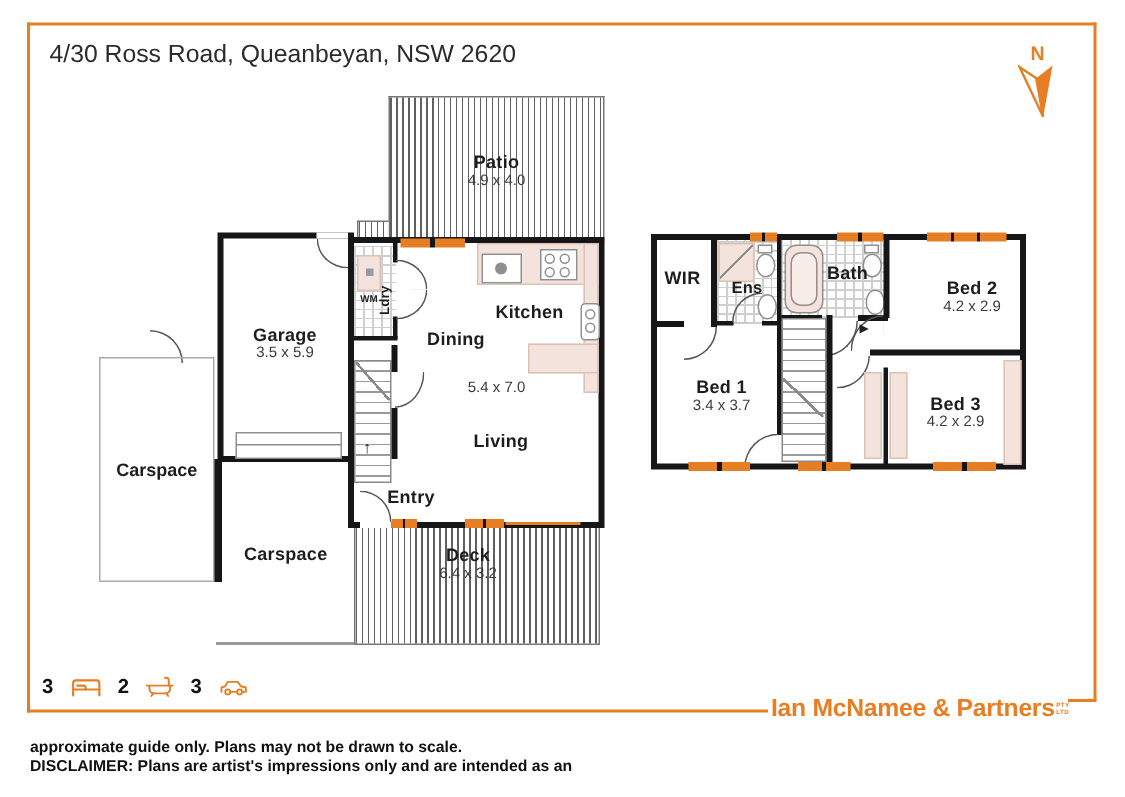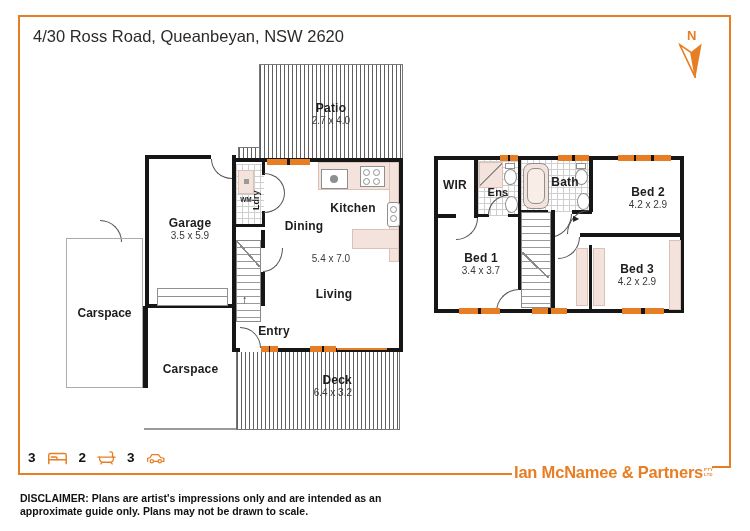--- a/index.html
+++ b/index.html
@@ -64,21 +64,21 @@
   <div class="compass-n">N</div>
   <svg class="abs" style="left:681px;top:41px;transform:rotate(-8deg);" width="24" height="39" viewBox="0 0 24 39">
     <polygon points="12,37 1,2 11,11" fill="none" stroke="#E87E23" stroke-width="1.6"></polygon>
     <polygon points="12,37 11,11 23,4" fill="#E87E23"></polygon>
   </svg>
 
   <div class="stripes" style="left:259px;top:64px;width:144px;height:99px;border:1px solid #777;border-bottom:none;"></div>
   <div class="stripes" style="left:238px;top:147px;width:21px;height:16px;border-top:1px solid #777;border-left:1px solid #777;"></div>
   <div class="lbl" style="left:291px;top:100px;width:80px;height:28px;">
     <div class="nm">Patio</div>
-    <div class="dm">2.7 x 4.0</div>
+    <div class="dm">4.9 x 4.0</div>
   </div>
 
   <div class="room" style="left:232px;top:158px;width:171px;height:194px;"></div>
   <div class="room" style="left:145px;top:155px;width:91px;height:153px;"></div>
   <div class="wall" style="left:142px;top:306px;width:6px;height:82px;"></div>
 
   <div class="abs" style="left:211px;top:155px;width:21px;height:4px;background:#fff;"></div>
   <div class="arc bl" style="left:211px;top:159px;width:21px;height:20px;"></div>
   <div class="arc tr" style="left:100px;top:220px;width:22px;height:22px;"></div>
 
@@ -149,21 +149,21 @@
     <div class="nm">Dining</div>
   </div>
   <div class="lbl" style="left:300px;top:253px;width:62px;height:12px;justify-content:flex-end;">
     <div class="dm">5.4 x 7.0</div>
   </div>
   <div class="lbl" style="left:303px;top:287px;width:62px;height:14px;">
     <div class="nm">Living</div>
   </div>
 
   <div class="stripes" style="left:236px;top:352px;width:164px;height:78px;border:1px solid #777;border-top:none;"></div>
-  <div class="lbl" style="left:272px;top:373px;width:80px;height:27px;align-items:flex-end;">
+  <div class="lbl" style="left:272px;top:363px;width:80px;height:27px;">
     <div class="nm">Deck</div>
     <div class="dm">6.4 x 3.2</div>
   </div>
 
 
   <div class="room" style="left:434px;top:156px;width:250px;height:157px;"></div>
 
   <div class="tiles" style="left:478px;top:160px;width:41px;height:56px;"></div>
   <div class="tiles" style="left:521px;top:160px;width:71px;height:52px;"></div>
 
@@ -263,17 +263,17 @@
     <div class="l1">
       <span>Ian McNamee &amp; Partners</span>
       <span class="sfx">
         <span>PTY</span>
         <span>LTD</span>
       </span>
     </div>
   </div>
 
   <div class="disc">
+    <div>approximate guide only. Plans may not be drawn to scale.</div>
     <div>DISCLAIMER: Plans are artist's impressions only and are intended as an</div>
-    <div>approximate guide only. Plans may not be drawn to scale.</div>
   </div>
 
 </div>
 
 </body></html>

